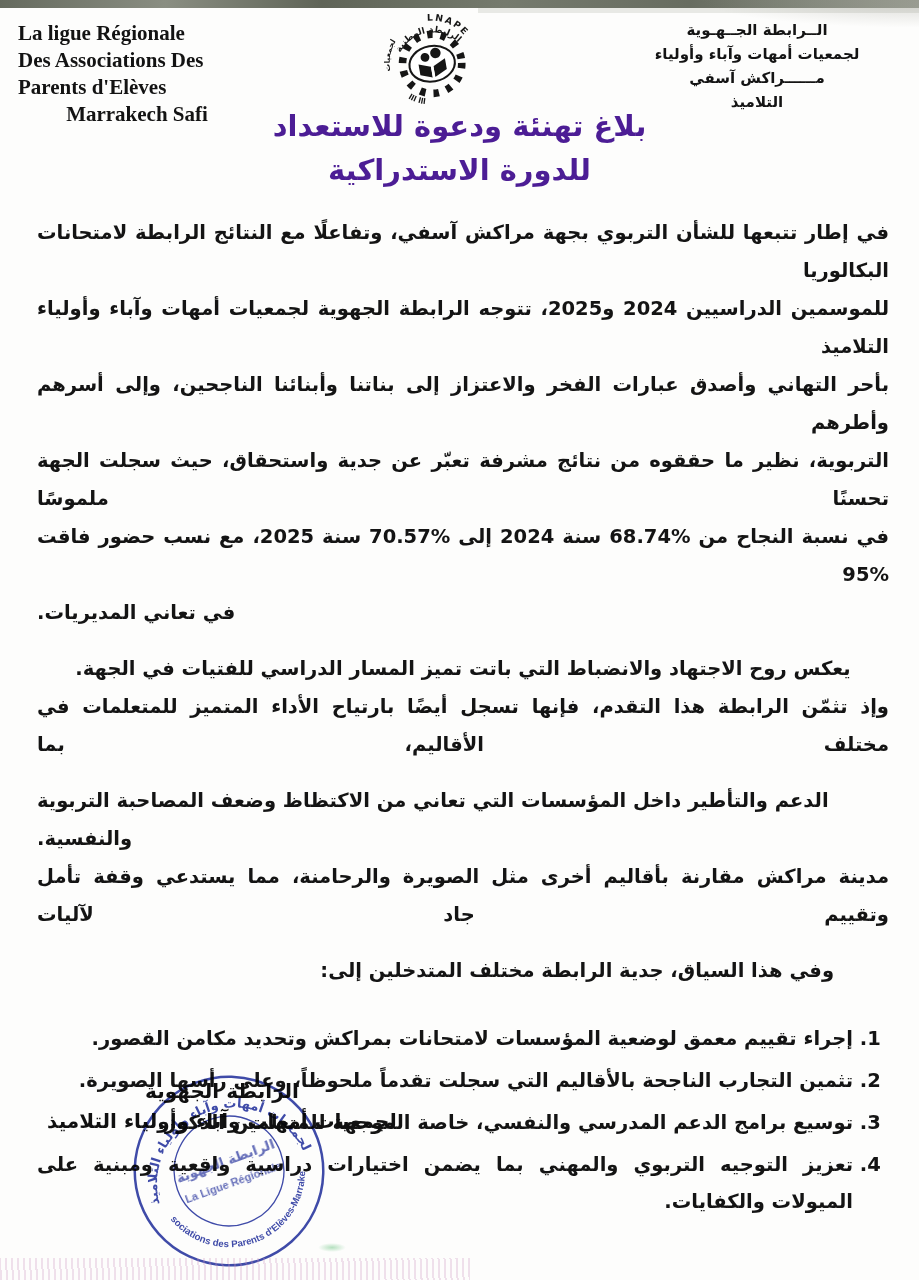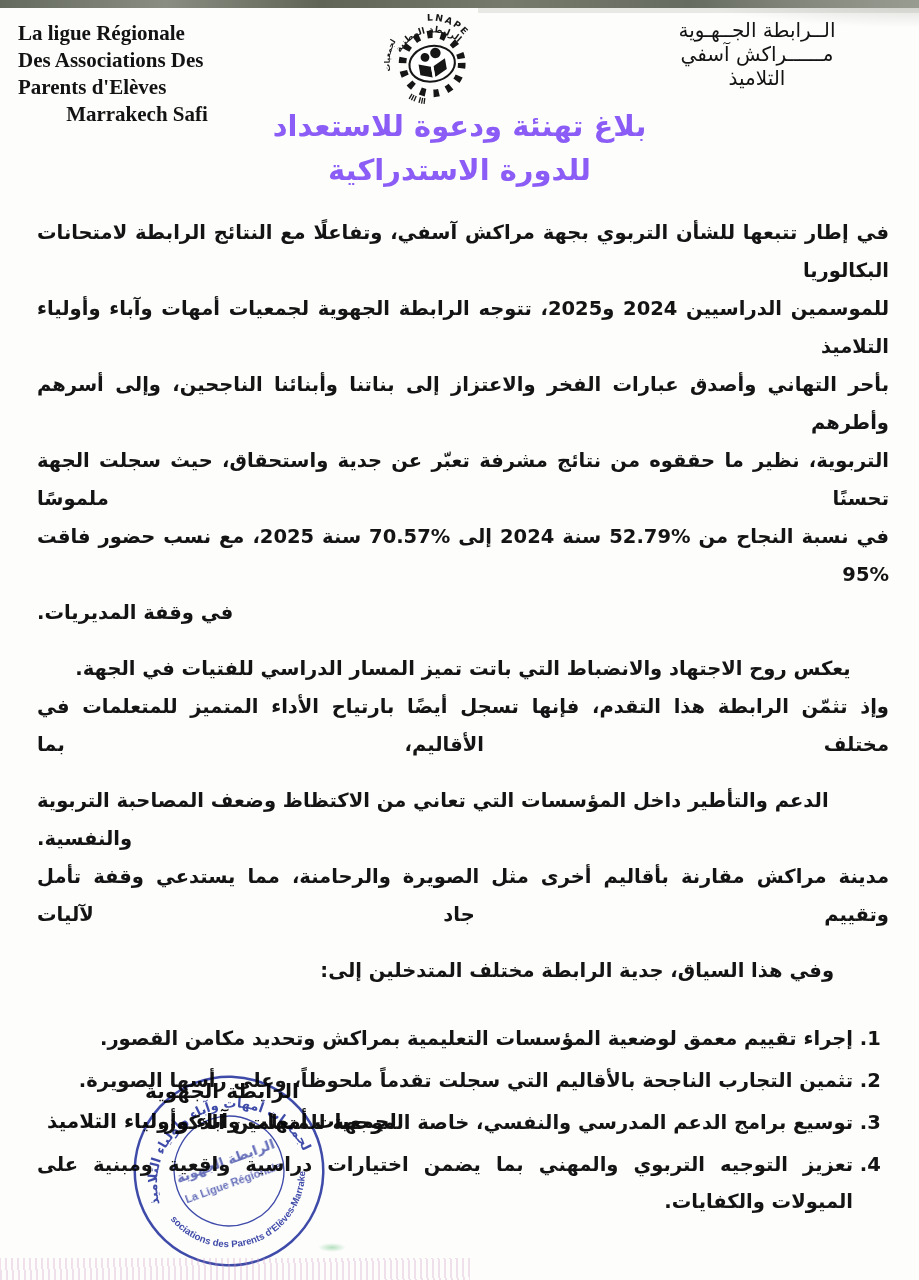--- a/index.html
+++ b/index.html
@@ -16,23 +16,23 @@
     background:radial-gradient(ellipse at top right,rgba(150,150,140,.35),transparent 70%);}
   .noise{position:absolute;bottom:0;left:0;width:470px;height:22px;
     background:repeating-linear-gradient(87deg,rgba(205,150,190,.28) 0 2px,rgba(255,255,255,0) 2px 6px);
     filter:blur(.4px);}
   .dot-green{position:absolute;left:318px;bottom:28px;width:28px;height:9px;
     background:radial-gradient(rgba(120,200,140,.55),transparent 70%);}
   
   .header{display:flex;align-items:flex-start;box-sizing:border-box;height:100px;padding:16px 12px 0 18px;}
   .hdr-left{width:238px;font-family:"Liberation Serif",serif;font-weight:bold;font-size:21px;line-height:27px;color:#131313;padding-top:4px;}
   .hdr-logo{flex:1;display:flex;justify-content:center;margin-top:-8px;}
-  .hdr-right{width:300px;font-weight:normal;font-size:20px;line-height:24px;padding-top:2px;}
+  .hdr-right{width:300px;font-weight:bold;font-size:15px;line-height:24px;padding-top:2px;}
   
-  .title{margin-top:4px;font-weight:bold;font-size:29px;color:#8b5cf6;}
+  .title{margin-top:4px;font-weight:bold;font-size:29px;color:#4c1d95;}
   .title .tline{line-height:44px;}
   
   .bodyc{padding:22px 30px 0 37px;font-size:19.5px;font-weight:bold;}
   .para{margin:0 0 18px 0;}
   .para .tline{line-height:38px;}
   .p-call{padding-right:55px;margin-bottom:14px;}
   .demands{margin:30px 0 16px 0;padding:0;padding-inline-start:36px;direction:rtl;}
   .demands li{text-align:justify;line-height:37px;margin-bottom:5px;}
   
   .tline{direction:rtl;}
@@ -81,52 +81,53 @@
           <text font-size="10.5"><textPath href="#lgTop" startOffset="50%" text-anchor="middle">الرابطة الوطنية</textPath></text>
           <text font-size="11" letter-spacing="2"><textPath href="#lgRight">LNAPE</textPath></text>
           <text font-size="9"><textPath href="#lgLeft">لجمعيات</textPath></text>
           <text font-size="9"><textPath href="#lgBot">ااا ااا</textPath></text>
         </g>
       </svg>
     </div>
 
     <div class="hdr-right">
         <div class="tline ln-c">الــرابطة الجــهـوية</div>
+        <div class="tline ln-c">لجمعيات أمهات وآباء وأولياء</div>
         <div class="tline ln-c">مــــــراكش آسفي</div>
         <div class="tline ln-c">التلاميذ</div>
       </div>
   </div>
 
   <div class="title">
       <div class="tline ln-c">بلاغ تهنئة ودعوة للاستعداد</div>
       <div class="tline ln-c">للدورة الاستدراكية</div>
     </div>
 
   <div class="bodyc">
     <div class="para">
         <div class="tline ln-j">في إطار تتبعها للشأن التربوي بجهة مراكش آسفي، وتفاعلًا مع النتائج الرابطة لامتحانات البكالوريا</div>
         <div class="tline ln-j">للموسمين الدراسيين 2024 و2025، تتوجه الرابطة الجهوية لجمعيات أمهات وآباء وأولياء التلاميذ</div>
         <div class="tline ln-j">بأحر التهاني وأصدق عبارات الفخر والاعتزاز إلى بناتنا وأبنائنا الناجحين، وإلى أسرهم وأطرهم</div>
         <div class="tline ln-j">التربوية، نظير ما حققوه من نتائج مشرفة تعبّر عن جدية واستحقاق، حيث سجلت الجهة تحسنًا ملموسًا</div>
-        <div class="tline ln-j">في نسبة النجاح من %52.79 سنة 2024 إلى %70.57 سنة 2025، مع نسب حضور فاقت %95</div>
-        <div class="tline ln-l">في وقفة المديريات.</div>
+        <div class="tline ln-j">في نسبة النجاح من %68.74 سنة 2024 إلى %70.57 سنة 2025، مع نسب حضور فاقت %95</div>
+        <div class="tline ln-l">في تعاني المديريات.</div>
       </div>
     <div class="para">
         <div class="tline ln-c">يعكس روح الاجتهاد والانضباط التي باتت تميز المسار الدراسي للفتيات في الجهة.</div>
         <div class="tline ln-j">وإذ تثمّن الرابطة هذا التقدم، فإنها تسجل أيضًا بارتياح الأداء المتميز للمتعلمات في مختلف الأقاليم، بما</div>
       </div>
     <div class="para">
         <div class="tline ln-l">الدعم والتأطير داخل المؤسسات التي تعاني من الاكتظاظ وضعف المصاحبة التربوية والنفسية.</div>
         <div class="tline ln-j">مدينة مراكش مقارنة بأقاليم أخرى مثل الصويرة والرحامنة، مما يستدعي وقفة تأمل وتقييم جاد لآليات</div>
       </div>
     <div class="para p-call">
         <div class="tline ln-r">وفي هذا السياق، جدية الرابطة مختلف المتدخلين إلى:</div>
       </div>
     <ol class="demands">
-        <li>إجراء تقييم معمق لوضعية المؤسسات التعليمية بمراكش وتحديد مكامن القصور.</li>
+        <li>إجراء تقييم معمق لوضعية المؤسسات لامتحانات بمراكش وتحديد مكامن القصور.</li>
         <li>تثمين التجارب الناجحة بالأقاليم التي سجلت تقدماً ملحوظاً، وعلى رأسها الصويرة.</li>
         <li>توسيع برامج الدعم المدرسي والنفسي، خاصة الموجهة للمتعلمين الذكور.</li>
         <li>تعزيز التوجيه التربوي والمهني بما يضمن اختيارات دراسية واقعية ومبنية على الميولات والكفايات.</li>
       </ol>
 
   </div>
 
   <div class="signature">
       <div class="tline ln-c">الرابطة الجهوية</div>
       <div class="tline ln-c">لجمعيات أمهات وآباء وأولياء التلاميذ</div>

